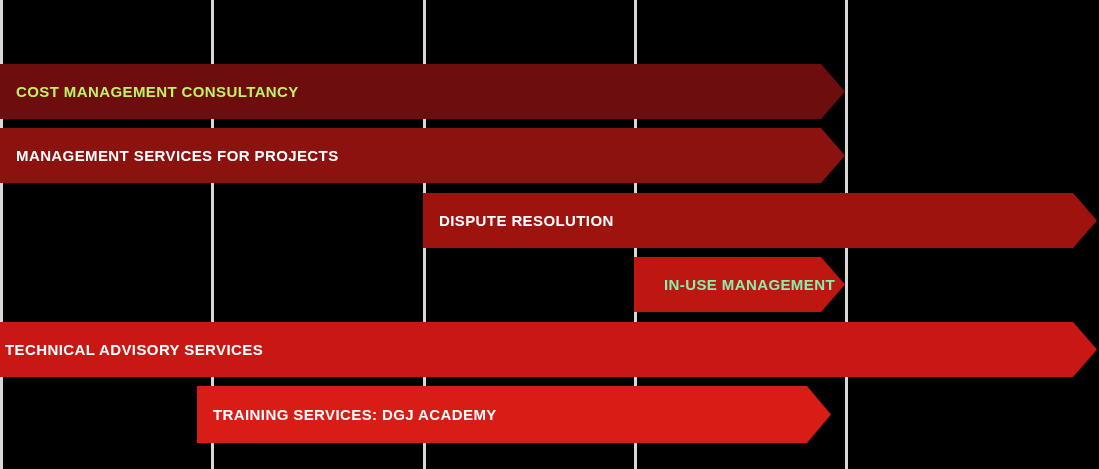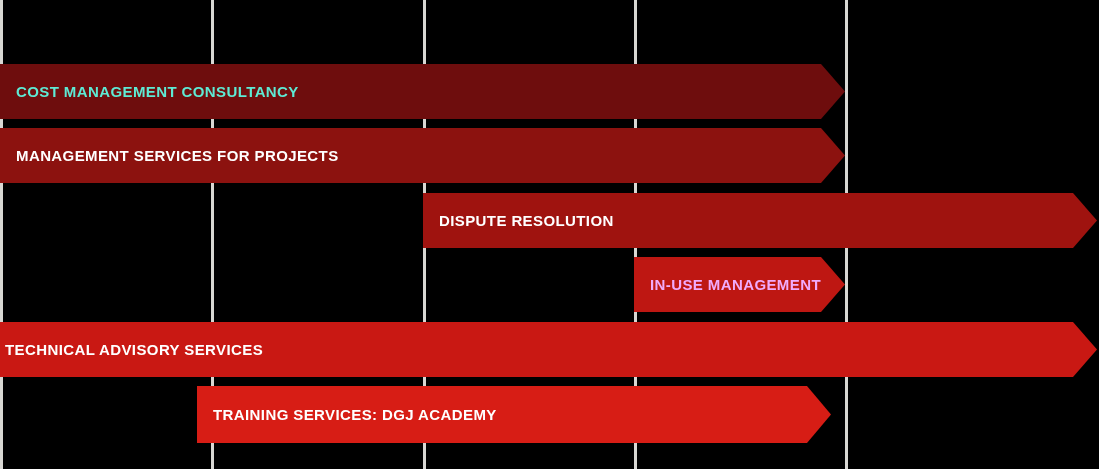--- a/index.html
+++ b/index.html
@@ -44,30 +44,30 @@
 <div class="canvas">
   <div id="grid">
       <div class="gridline" style="left: 0px; width: 3px; background: rgb(216, 215, 211);"></div>
       <div class="gridline" style="left: 211px; width: 3px; background: rgb(216, 215, 211);"></div>
       <div class="gridline" style="left: 423px; width: 3px; background: rgb(216, 215, 211);"></div>
       <div class="gridline" style="left: 634px; width: 3px; background: rgb(216, 215, 211);"></div>
       <div class="gridline" style="left: 845px; width: 3px; background: rgb(216, 215, 211);"></div>
     </div>
   <div id="bars">
       <div class="bar" style="left: 0px; top: 64px; width: 845px; height: 55px; background: rgb(110, 13, 13);">
-        <span class="bar-label" style="color: #5eead4; padding-left: 16px;">COST MANAGEMENT CONSULTANCY</span>
+        <span class="bar-label" style="color: #bef264; padding-left: 16px;">COST MANAGEMENT CONSULTANCY</span>
       </div>
       <div class="bar" style="left: 0px; top: 128px; width: 845px; height: 55px; background: rgb(140, 18, 15);">
         <span class="bar-label" style="color: rgb(255, 255, 255); padding-left: 16px;">MANAGEMENT SERVICES FOR PROJECTS</span>
       </div>
       <div class="bar" style="left: 423px; top: 193px; width: 674px; height: 55px; background: rgb(159, 19, 15);">
         <span class="bar-label" style="color: rgb(255, 255, 255); padding-left: 16px;">DISPUTE RESOLUTION</span>
       </div>
       <div class="bar" style="left: 634px; top: 257px; width: 211px; height: 55px; background: rgb(190, 23, 18);">
-        <span class="bar-label" style="color: #f0abfc; padding-left: 16px; text-align: right;">IN-USE MANAGEMENT</span>
+        <span class="bar-label" style="color: #86efac; padding-left: 30px; text-align: right;">IN-USE MANAGEMENT</span>
       </div>
       <div class="bar" style="left: 0px; top: 322px; width: 1097px; height: 55px; background: rgb(201, 24, 19);">
         <span class="bar-label" style="color: rgb(255, 255, 255); padding-left: 5px;">TECHNICAL ADVISORY SERVICES</span>
       </div>
       <div class="bar" style="left: 197px; top: 386px; width: 634px; height: 57px; background: rgb(215, 29, 21);">
         <span class="bar-label" style="color: rgb(255, 255, 255); padding-left: 16px;">TRAINING SERVICES: DGJ ACADEMY</span>
       </div>
     </div>
 </div>
 

